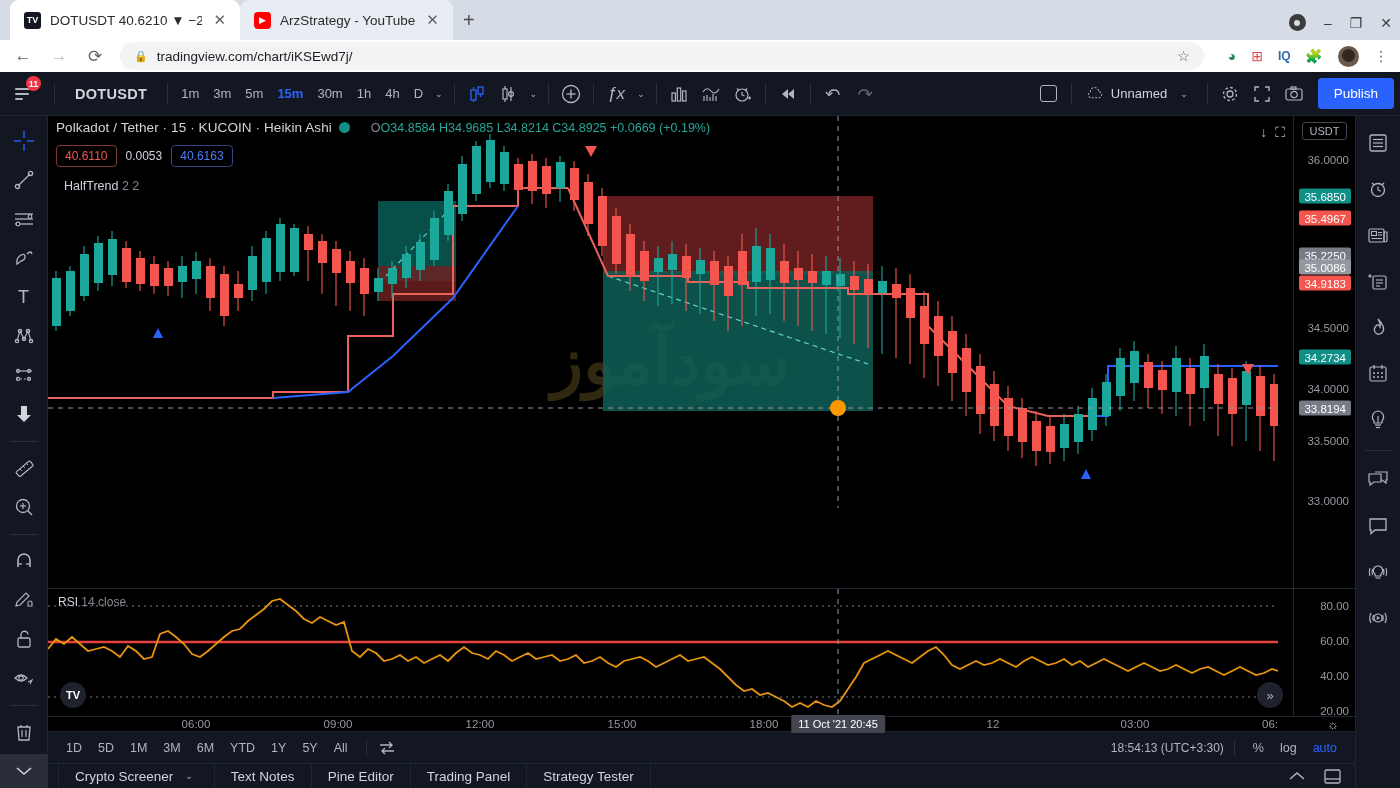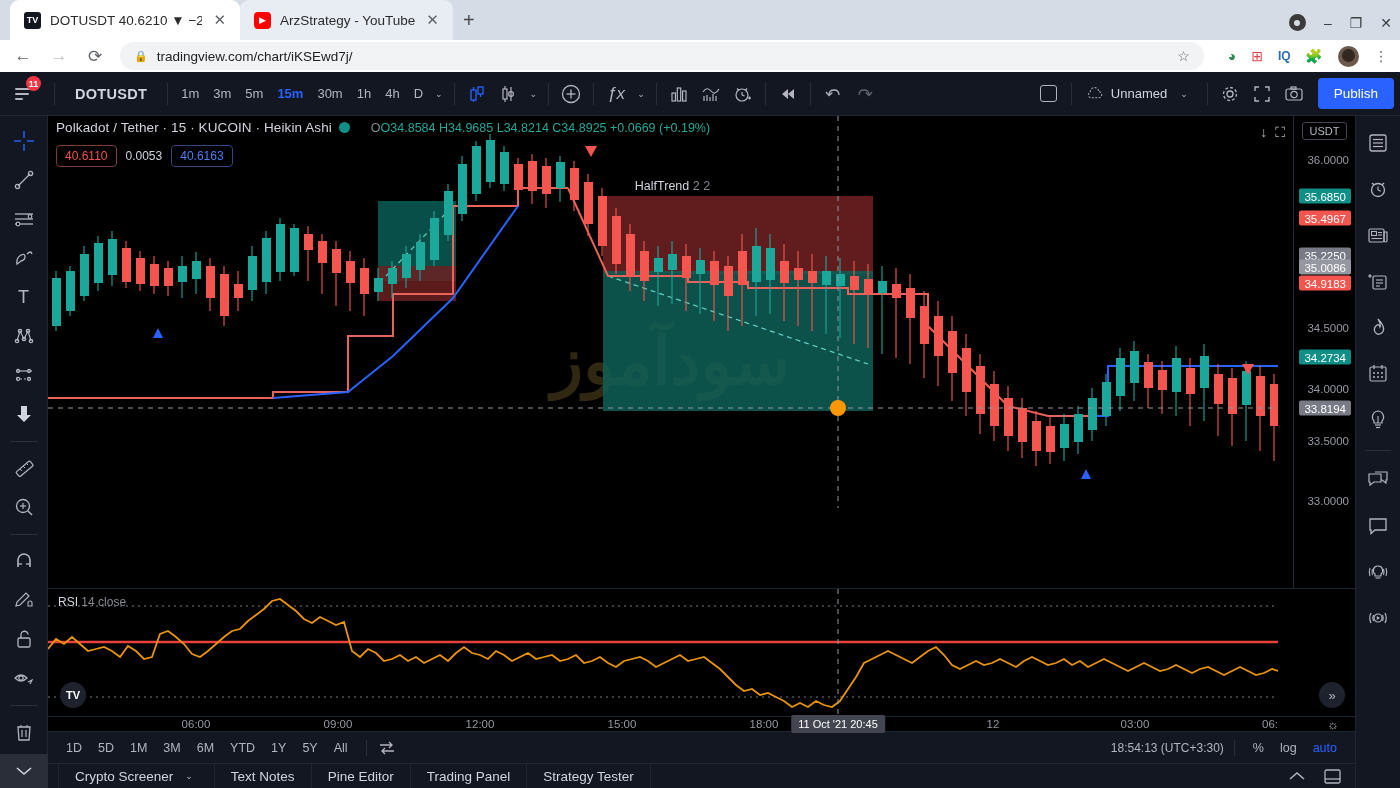--- a/index.html
+++ b/index.html
@@ -67,21 +67,21 @@
 
   .chartcol { flex:1; display:flex; flex-direction:column; min-width:0; }
   .chartwrap { flex:1; display:flex; min-height:0; position:relative; }
   .canvasarea { flex:1; position:relative; background:#000; overflow:hidden; }
   .priceaxis { width:62px; background:#000; border-left:1px solid #1f2633; position:relative; font-size:11.5px; color:#b2b5be; }
   .pa-badge { position:absolute; right:4px; transform:translateY(-50%); padding:1.5px 5px; border-radius:2px; font-size:11.5px; white-space:nowrap; }
   .pa-tick { position:absolute; right:6px; transform:translateY(-50%); font-size:11.5px; color:#9598a1; }
   .usdt { position:absolute; top:6px; left:50%; transform:translateX(-50%); border:1px solid #434651;
     border-radius:3px; font-size:11px; padding:2px 7px; color:#b2b5be; }
 
-  .legend { position:absolute; left:8px; top:4px; z-index:6; pointer-events:none;text-align:right; }
+  .legend { position:absolute; left:8px; top:4px; z-index:6; pointer-events:none; }
   .l1 { font-size:13.5px; color:#d1d4dc; display:flex; align-items:center; gap:7px; white-space:nowrap; }
   .l1 .ttl { letter-spacing:.1px; }
   .circ { width:11px; height:11px; border-radius:50%; background:#0f8f86; display:inline-block; }
   .ohlc { font-size:12.5px; color:#26a69a; margin-left:14px; }
   .ohlc b { color:#868993; font-weight:400; }
   .l2 { display:flex; align-items:center; gap:9px; margin-top:10px; }
   .pill { font-size:12px; padding:3px 8px; border-radius:4px; }
   .pill.red { color:#f4564f; border:1px solid #7d3b38; }
   .pill.blue { color:#4d7ef8; border:1px solid #33477d; }
   .mid { font-size:12px; color:#d1d4dc; }
@@ -445,21 +445,21 @@
                   <span>C34.8925</span>
                   <span>+0.0669 (+0.19%)</span>
                 </span>
               </div>
               <div class="l2">
                 <span class="pill red">40.6110</span>
                 <span class="mid">0.0053</span>
                 <span class="pill blue">40.6163</span>
               </div>
               <div class="l3">
-                <span style="color:#d1d4dc;">HalfTrend</span>
+                <span style="color:#d1d4dc;margin-left:8px;">HalfTrend</span>
                 <span>2 2</span>
               </div>
             </div>
 
             <svg width="1230" height="392" viewBox="0 0 1230 392" style="position:absolute; left:0; top:0; z-index:2;">
               <defs>
                 <clipPath id="cc">
                     <rect x="0" y="0" width="1230" height="392"></rect>
                   </clipPath>
               </defs>
@@ -704,20 +704,26 @@
             <svg width="1230" height="128" viewBox="0 0 1230 128" style="position:absolute;left:0;top:0;">
               <line x1="0" y1="17" x2="1230" y2="17" stroke="#787b86" stroke-width="1" stroke-dasharray="2 4"></line>
               <line x1="0" y1="108" x2="1230" y2="108" stroke="#787b86" stroke-width="1" stroke-dasharray="2 4"></line>
               <line x1="0" y1="53" x2="1230" y2="53" stroke="#e8423c" stroke-width="2.4"></line>
               <path d="M0 60 L8 50 L16 55 L24 48 L32 55 L40 62 L48 60 L56 58 L64 62 L72 68 L80 57 L88 62 L96 70 L104 68 L112 45 L120 42 L128 48 L136 55 L144 65 L152 68 L160 62 L168 55 L176 48 L184 42 L192 40 L200 32 L208 26 L216 20 L224 12 L232 10 L240 16 L248 22 L256 30 L264 34 L272 28 L280 32 L288 36 L296 33 L304 62 L312 68 L320 60 L328 64 L336 72 L344 70 L352 66 L360 72 L368 68 L376 74 L384 70 L392 66 L400 72 L408 64 L416 58 L424 64 L432 66 L440 70 L448 62 L456 66 L464 72 L472 68 L480 64 L488 70 L496 68 L504 66 L512 72 L520 70 L528 66 L536 74 L544 72 L552 68 L560 74 L568 78 L576 72 L584 70 L592 68 L600 72 L608 78 L616 74 L624 70 L632 66 L640 72 L648 70 L656 68 L664 74 L672 80 L680 88 L688 96 L696 102 L704 100 L712 106 L720 104 L728 108 L736 112 L744 118 L752 114 L760 118 L768 112 L776 116 L784 118 L792 112 L800 100 L808 88 L816 74 L824 70 L832 66 L840 62 L848 66 L856 70 L864 74 L872 68 L880 62 L888 58 L896 66 L904 76 L912 80 L920 76 L928 72 L936 76 L944 74 L952 70 L960 74 L968 78 L976 72 L984 68 L992 72 L1000 76 L1008 74 L1016 70 L1024 76 L1032 72 L1040 78 L1048 74 L1056 70 L1064 74 L1072 78 L1080 82 L1088 78 L1096 74 L1104 78 L1112 82 L1120 80 L1128 76 L1136 80 L1144 84 L1152 80 L1160 78 L1168 82 L1176 86 L1184 82 L1192 78 L1200 82 L1208 86 L1216 84 L1224 80 L1230 82" fill="none" stroke="#e8940f" stroke-width="1.8"></path>
               <line x1="790" y1="0" x2="790" y2="128" stroke="#9598a1" stroke-width="1" stroke-dasharray="5 5"></line>
             </svg>
             <div class="tvlogo">TV</div>
             <div class="fwd">»</div>
           </div>
+          <div class="rsiaxis">
+            <span class="pa-tick" style="top:17px;">80.00</span>
+            <span class="pa-tick" style="top:52px;">60.00</span>
+            <span class="pa-tick" style="top:87px;">40.00</span>
+            <span class="pa-tick" style="top:122px;">20.00</span>
+          </div>
         </div>
 
         <div class="timeaxis">
           <span class="tlab" style="left:148px;">06:00</span>
           <span class="tlab" style="left:290px;">09:00</span>
           <span class="tlab" style="left:432px;">12:00</span>
           <span class="tlab" style="left:574px;">15:00</span>
           <span class="tlab" style="left:716px;">18:00</span>
           <span class="tnow" style="left:790px;">11 Oct '21  20:45</span>
           <span class="tlab" style="left:945px;">12</span>

